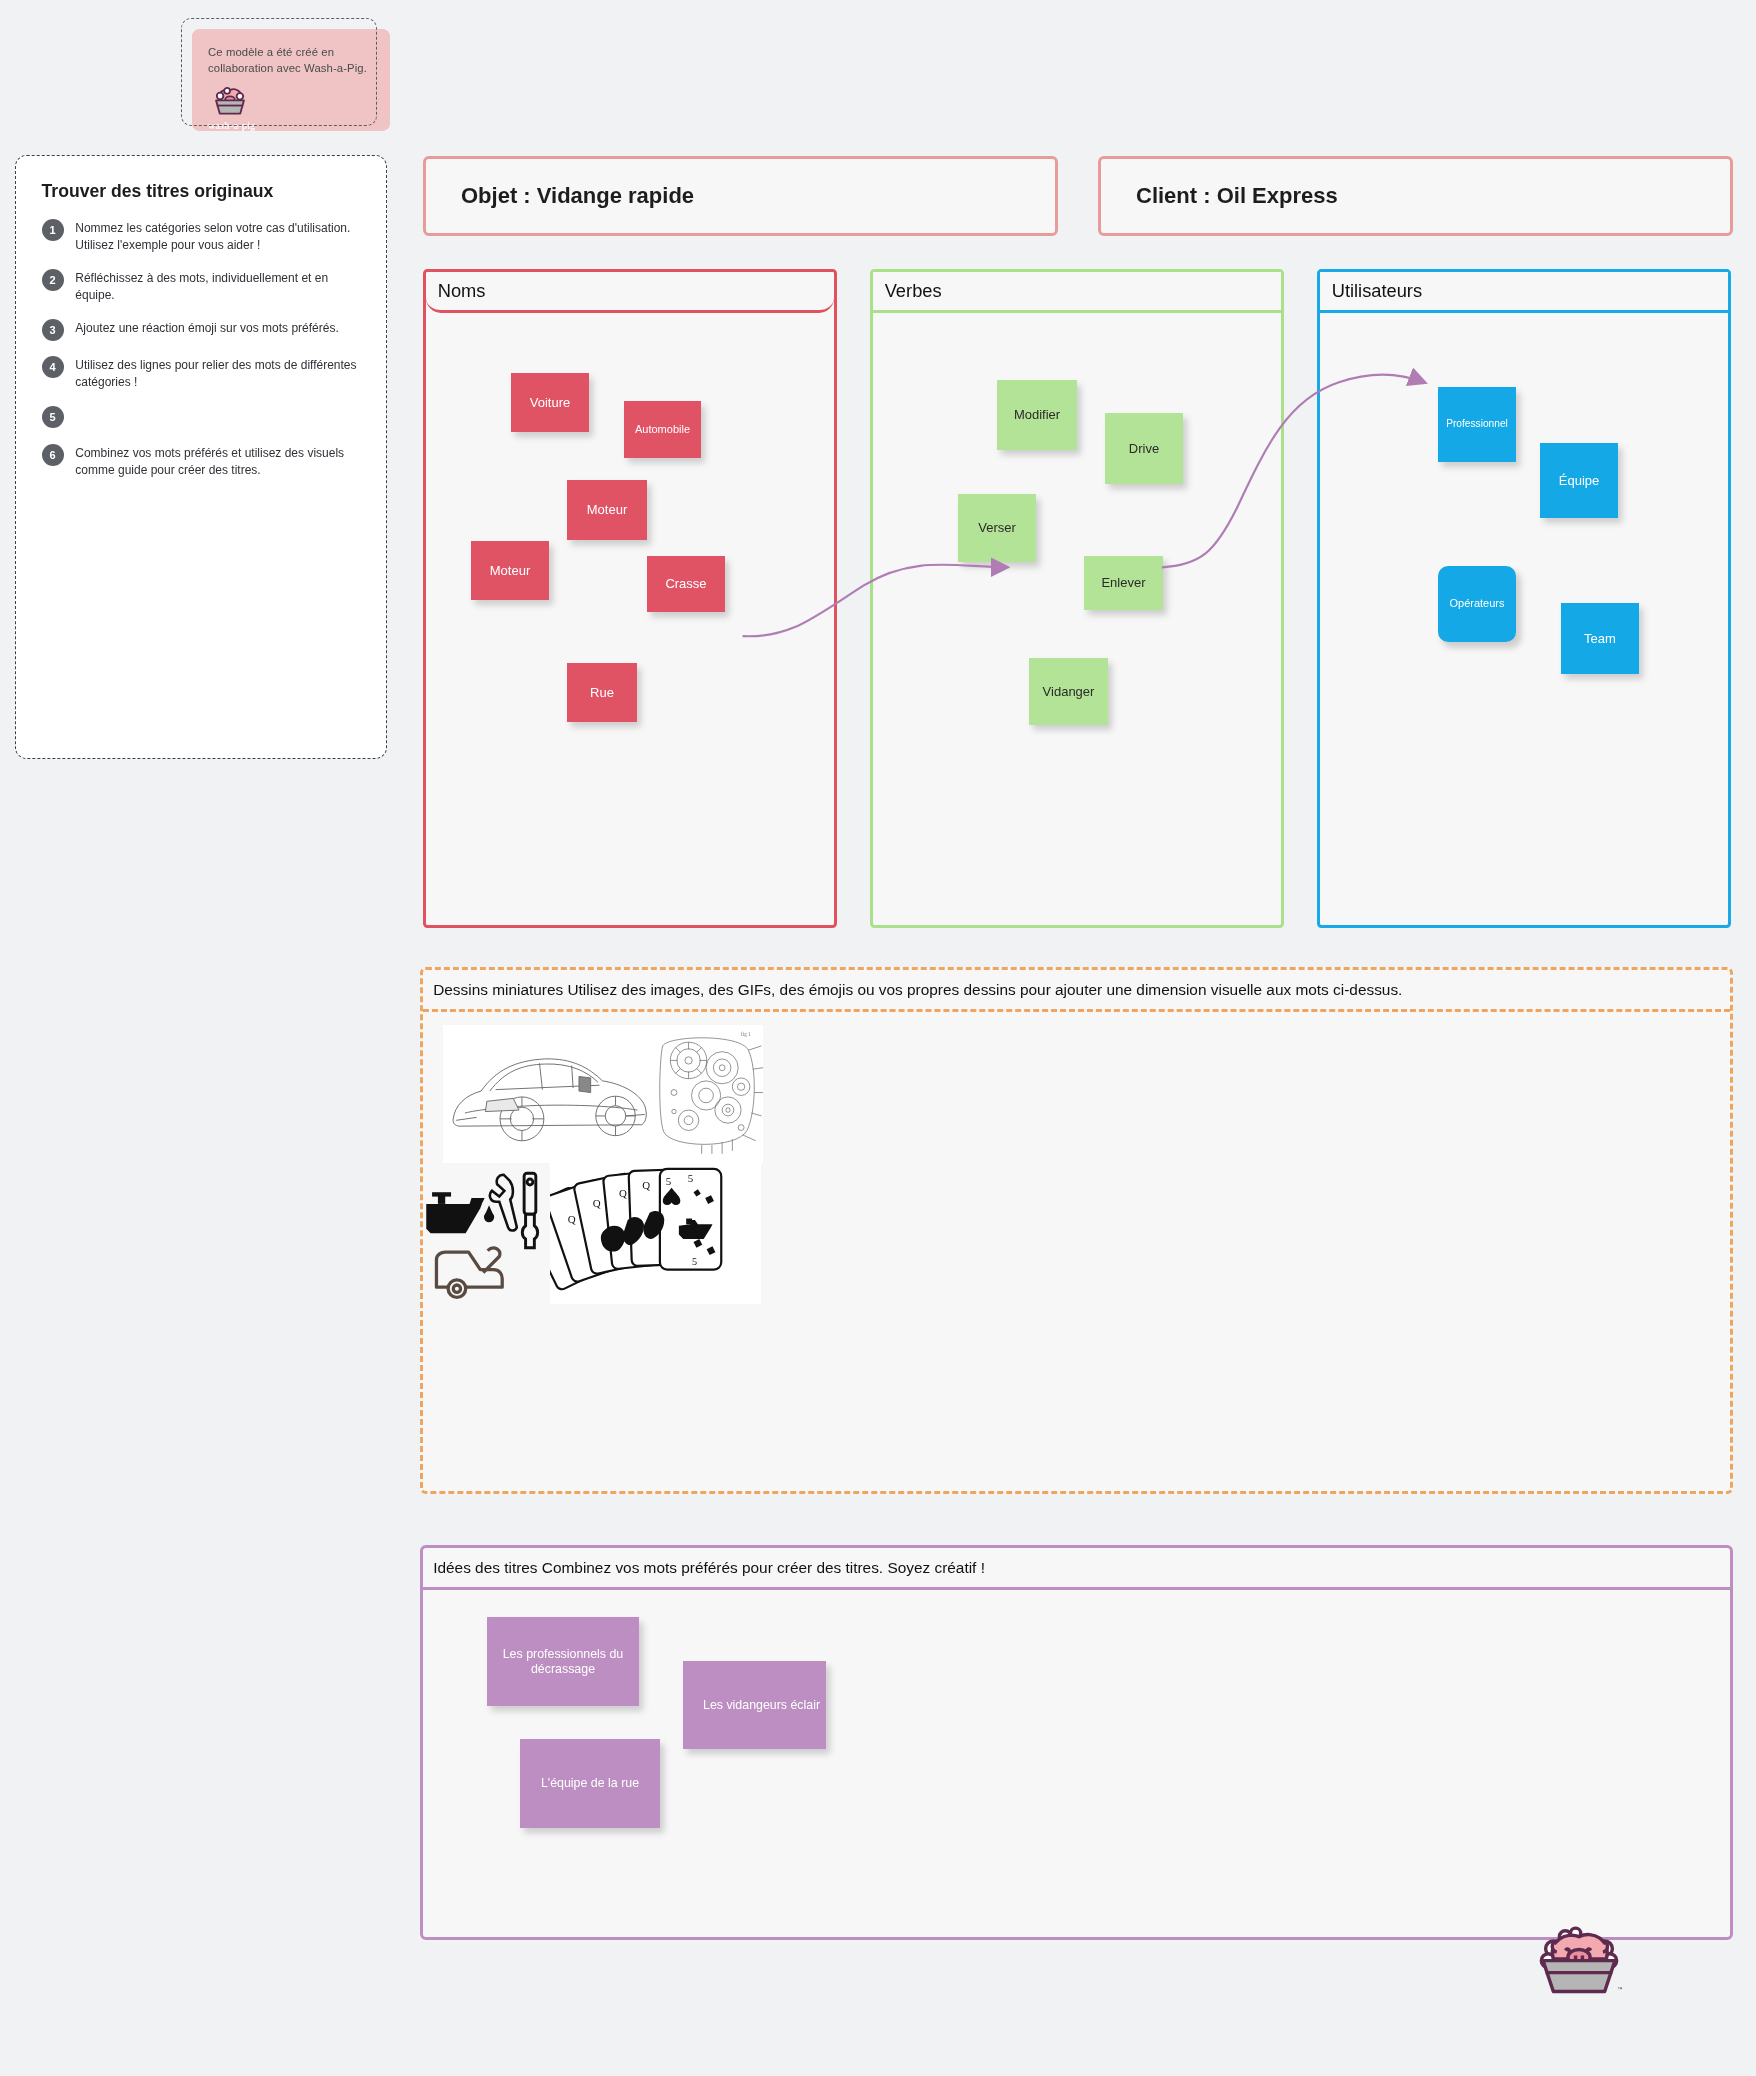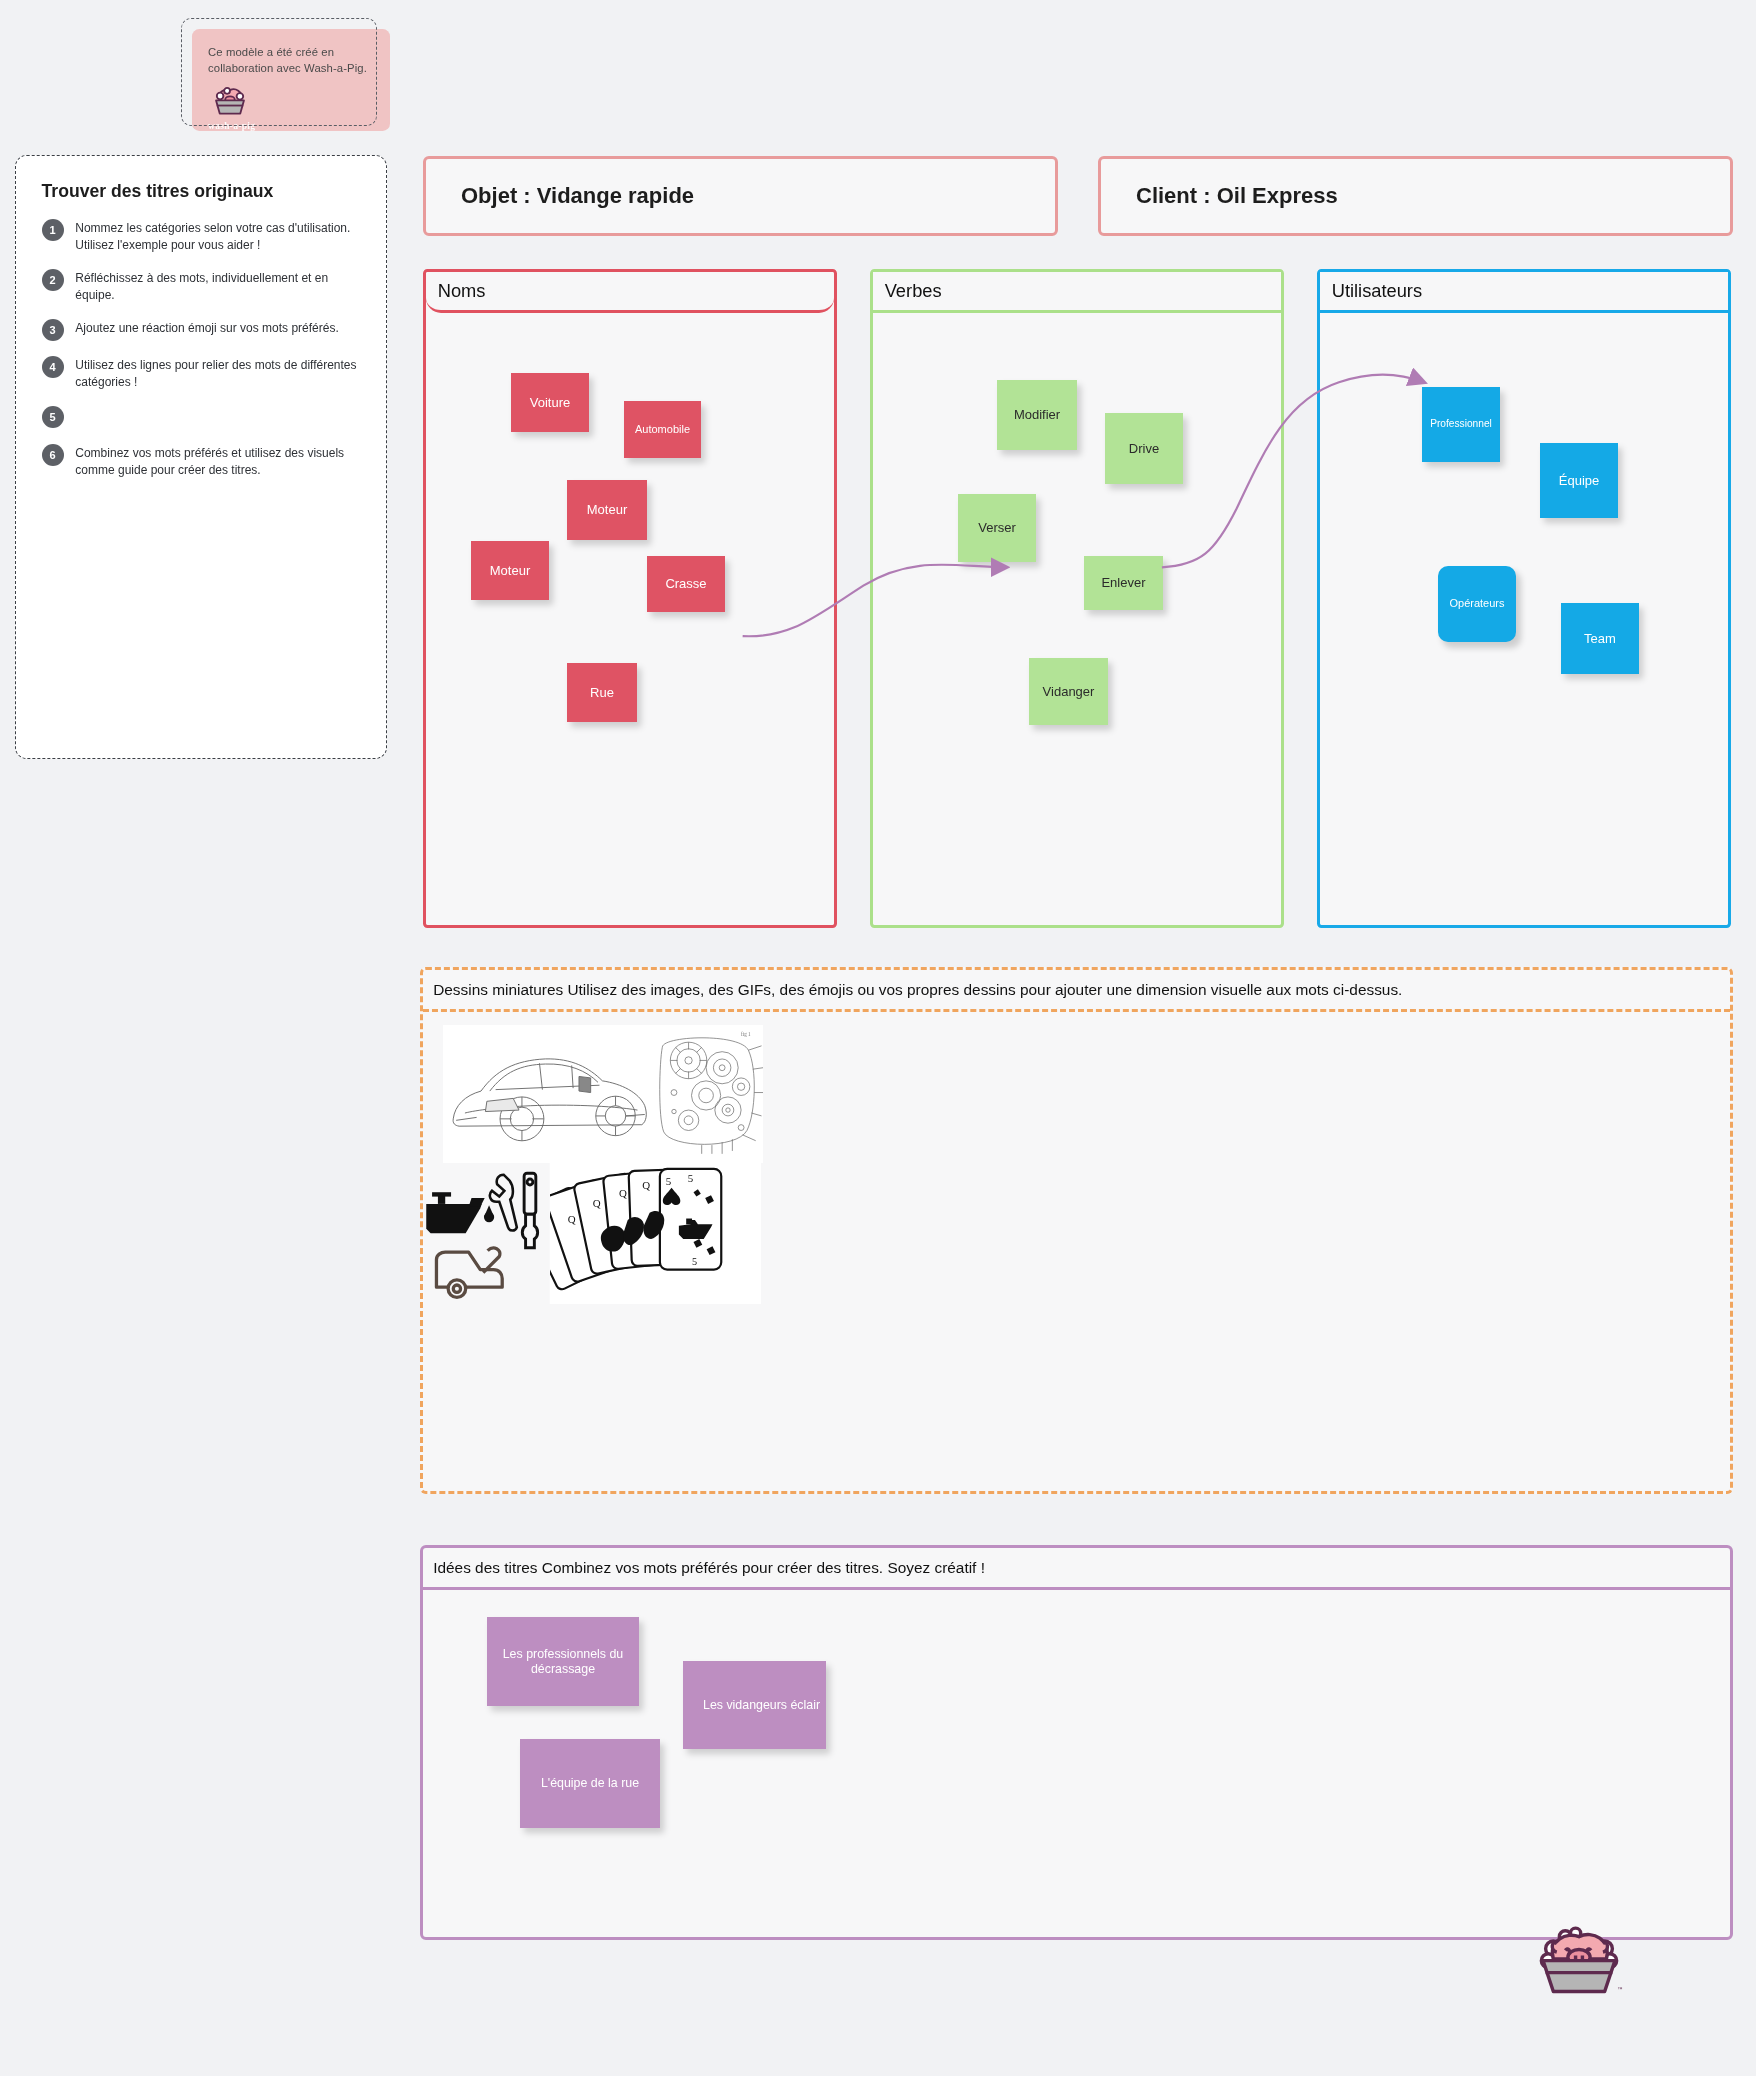--- a/index.html
+++ b/index.html
@@ -209,21 +209,21 @@
         <div class="note green" style="left: 211px; top: 243px; width: 79px; height: 54px; font-size: 13px;">Enlever</div>
         <div class="note green" style="left: 156px; top: 345px; width: 79px; height: 67px; font-size: 13px;">Vidanger</div>
       </div>
   </div>
 
   <div class="col" id="col-users">
     <div class="col-head">
       <span class="t">Utilisateurs</span>
     </div>
     <div class="col-body" id="body-users">
-        <div class="note blue" style="left: 102px; top: 74px; width: 78px; height: 75px; font-size: 10.2px;">Professionnel</div>
+        <div class="note blue" style="left: 118px; top: 74px; width: 78px; height: 75px; font-size: 10.2px;">Professionnel</div>
         <div class="note blue" style="left: 220px; top: 130px; width: 78px; height: 75px; font-size: 13px;">Équipe</div>
         <div class="note blue" style="left: 118px; top: 253px; width: 78px; height: 76px; font-size: 11px; border-radius: 10px;">Opérateurs</div>
         <div class="note blue" style="left: 241px; top: 290px; width: 78px; height: 71px; font-size: 13px;">Team</div>
       </div>
   </div>
 
   <svg id="connectors" aria-hidden="true" viewBox="0 0 2400 2838" width="1756" height="2077">
     <defs>
       <marker id="arw" markerWidth="9" markerHeight="9" refX="7" refY="4.5" orient="auto">
         <path d="M0,0 L9,4.5 L0,9 Z" fill="#b07cb4"></path>

